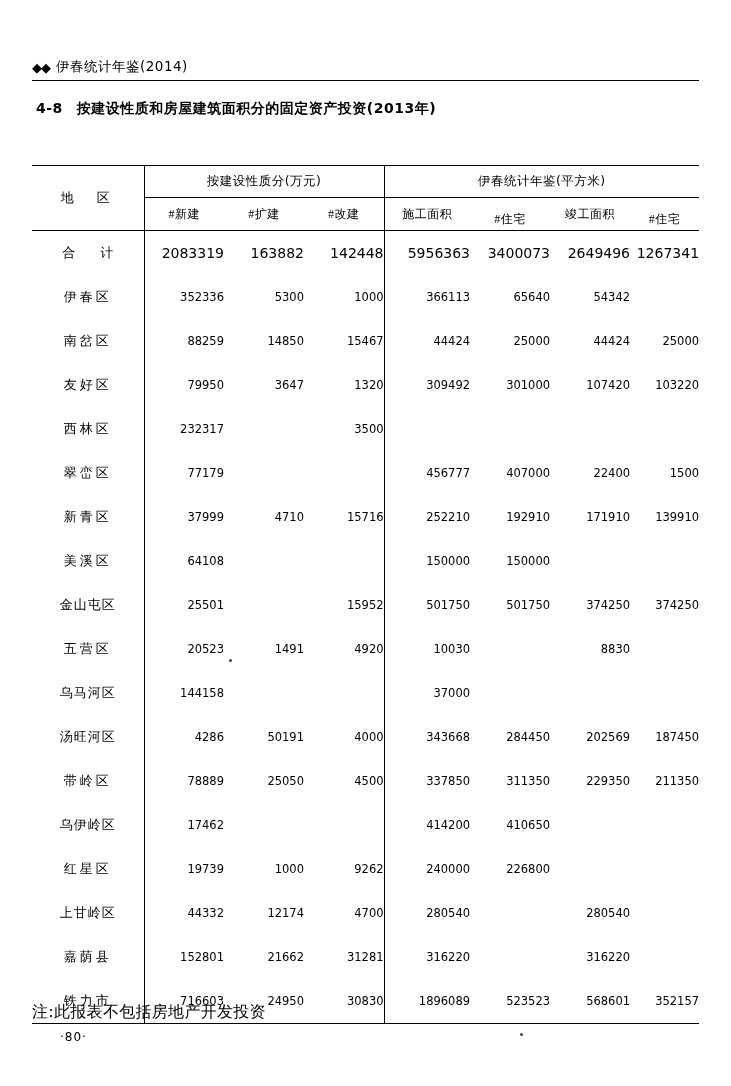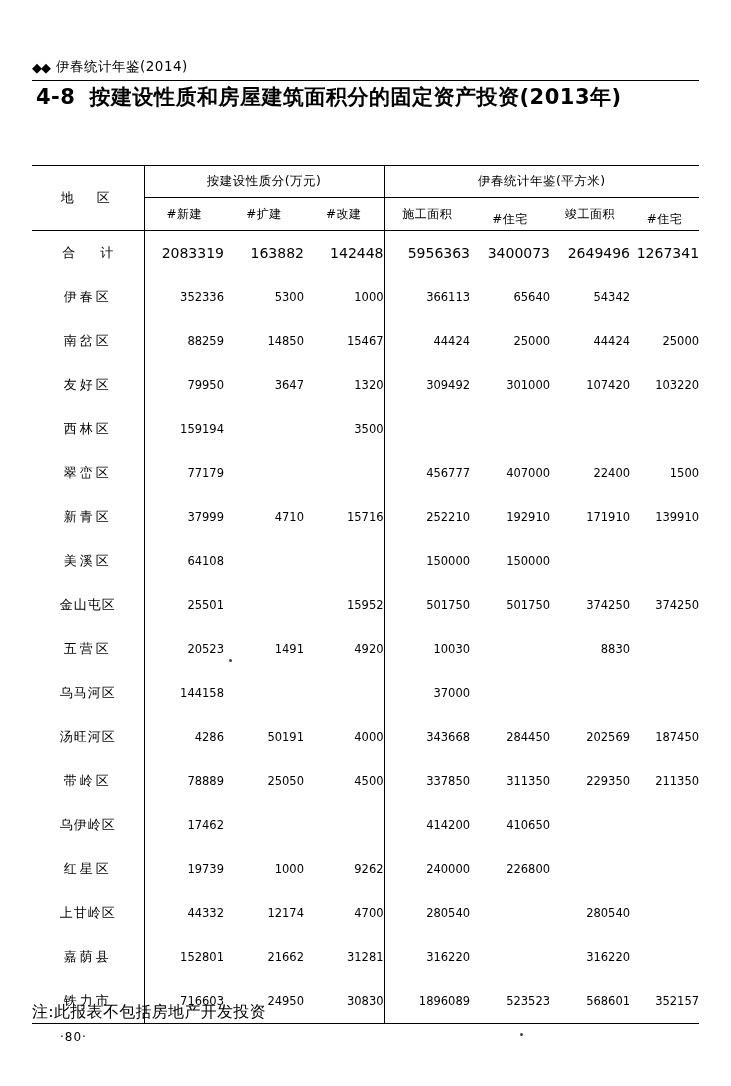--- a/index.html
+++ b/index.html
@@ -45,24 +45,24 @@
     position: absolute;
     top: 80px;
     left: 32px;
     width: 667px;
     height: 1px;
     background: #000;
   }
   
   .main-title {
     position: absolute;
-    top: 83px;
+    top: 100px;
     left: 36px;
     width: 670px;
-    font-size: 21px;
+    font-size: 14px;
     font-weight: bold;
     letter-spacing: 0.5px;
     white-space: nowrap;
   }
   .main-title .num {
     margin-right: 14px;
   }
   
   .tbl-wrap {
     position: absolute;
@@ -95,20 +95,21 @@
     text-align: center;
     font-size: 12.5px;
     height: 31px;
     letter-spacing: 0.5px;
   }
   .hdr-sub {
     text-align: center;
     font-size: 12px;
     height: 30px;
     letter-spacing: 0.5px;
+    font-family: Liberation Serif, serif;
   }
   .row-label {
     text-align: center;
     font-size: 13px;
     letter-spacing: 3px;
     padding-left: 3px;
     height: 44px;
     white-space: nowrap;
   }
   .row-label.total {
@@ -224,21 +225,21 @@
           <td class="num-cell">79950</td>
           <td class="num-cell">3647</td>
           <td class="num-cell" style="border-right:1.6px solid #000;">1320</td>
           <td class="num-cell">309492</td>
           <td class="num-cell">301000</td>
           <td class="num-cell">107420</td>
           <td class="num-cell">103220</td>
         </tr>
         <tr>
           <td class="row-label" style="border-right:1.6px solid #000;">西林区</td>
-          <td class="num-cell">159194</td>
+          <td class="num-cell">232317</td>
           <td class="num-cell"></td>
           <td class="num-cell" style="border-right:1.6px solid #000;">3500</td>
           <td class="num-cell"></td>
           <td class="num-cell"></td>
           <td class="num-cell"></td>
           <td class="num-cell"></td>
         </tr>
         <tr>
           <td class="row-label" style="border-right:1.6px solid #000;">翠峦区</td>
           <td class="num-cell">77179</td>

